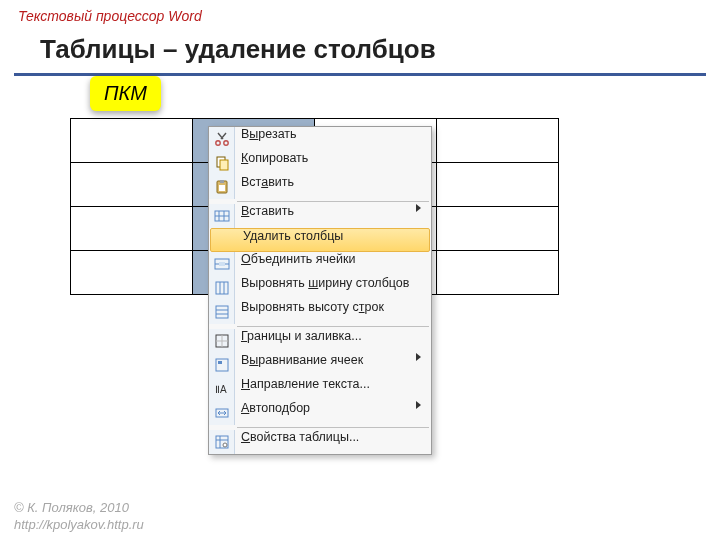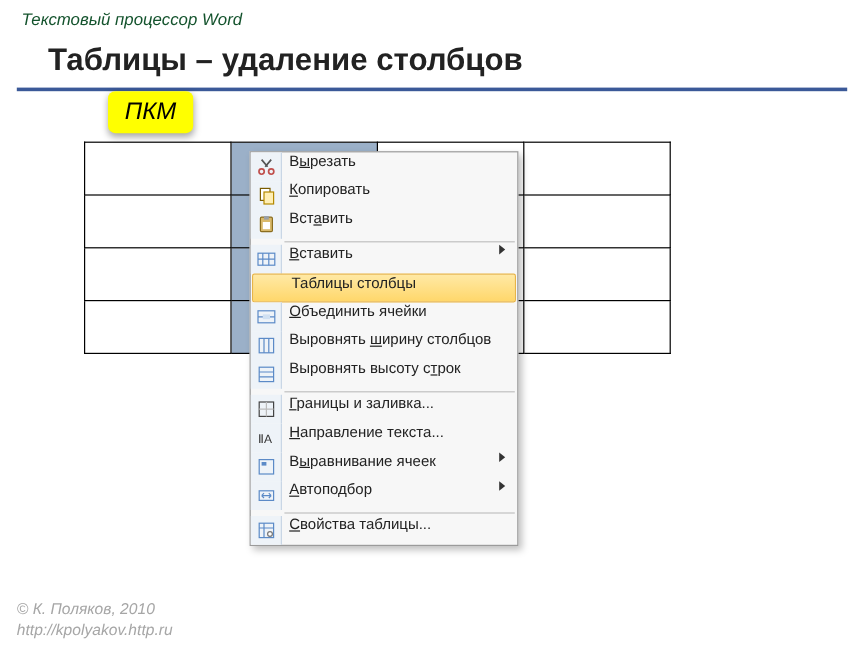--- a/index.html
+++ b/index.html
@@ -5,21 +5,21 @@
     * { margin: 0; padding: 0; box-sizing: border-box; }
     body {
       width: 720px;
       height: 540px;
       background: #fff;
       font-family: Arial, sans-serif;
       position: relative;
       overflow: hidden;
     }
     .top-caption {
-      color: #14532d;
+      color: #b91c1c;
       font-style: italic;
       font-size: 14px;
       padding: 8px 0 0 18px;
     }
     .page-title {
       font-size: 26px;
       font-weight: bold;
       color: #222;
       padding: 10px 0 8px 40px;
     }
@@ -203,21 +203,21 @@
             <line x1="5" y1="3" x2="5" y2="13" stroke="#5b8ac7"></line>
             <line x1="10" y1="3" x2="10" y2="13" stroke="#5b8ac7"></line>
             <line x1="1" y1="8" x2="15" y2="8" stroke="#5b8ac7"></line>
           </svg>
         </div>
         <div class="ctx-label"><u>В</u>ставить</div>
         <div class="submenu-arrow"></div>
       </div>
       <div class="ctx-item highlight">
         <div class="ctx-icon"></div>
-        <div class="ctx-label">Таблицы столбцы</div>
+        <div class="ctx-label">Удалить столбцы</div>
       </div>
       <div class="ctx-item">
         <div class="ctx-icon icon-strip">
           <svg viewBox="0 0 16 16">
             <rect x="1" y="3" width="14" height="10" fill="none" stroke="#5b8ac7"></rect>
             <line x1="1" y1="8" x2="15" y2="8" stroke="#5b8ac7"></line>
             <rect x="5" y="6" width="6" height="4" fill="#cfe0f2"></rect>
           </svg>
         </div>
         <div class="ctx-label"><u>О</u>бъединить ячейки</div>
@@ -249,34 +249,34 @@
             <rect x="2" y="2" width="12" height="12" fill="none" stroke="#444"></rect>
             <line x1="8" y1="2" x2="8" y2="14" stroke="#bbb"></line>
             <line x1="2" y1="8" x2="14" y2="8" stroke="#bbb"></line>
           </svg>
         </div>
         <div class="ctx-label"><u>Г</u>раницы и заливка...</div>
       </div>
       <div class="ctx-item">
         <div class="ctx-icon icon-strip">
           <svg viewBox="0 0 16 16">
-            <text x="1" y="12" font-size="10" fill="#333">ⅡA</text>
-          </svg>
-        </div>
-        <div class="ctx-label"><u>Н</u>аправление текста...</div>
-      </div>
-      <div class="ctx-item">
-        <div class="ctx-icon icon-strip">
-          <svg viewBox="0 0 16 16">
             <rect x="2" y="2" width="12" height="12" fill="none" stroke="#5b8ac7"></rect>
             <rect x="4" y="4" width="4" height="3" fill="#5b8ac7"></rect>
           </svg>
         </div>
         <div class="ctx-label">В<u>ы</u>равнивание ячеек</div>
         <div class="submenu-arrow"></div>
+      </div>
+      <div class="ctx-item">
+        <div class="ctx-icon icon-strip">
+          <svg viewBox="0 0 16 16">
+            <text x="1" y="12" font-size="10" fill="#333">ⅡA</text>
+          </svg>
+        </div>
+        <div class="ctx-label"><u>Н</u>аправление текста...</div>
       </div>
       <div class="ctx-item">
         <div class="ctx-icon icon-strip">
           <svg viewBox="0 0 16 16">
             <rect x="2" y="4" width="12" height="8" fill="none" stroke="#5b8ac7"></rect>
             <path d="M4 8h8M4 8l2-2M4 8l2 2M12 8l-2-2M12 8l-2 2" stroke="#5b8ac7" fill="none"></path>
           </svg>
         </div>
         <div class="ctx-label"><u>А</u>втоподбор</div>
         <div class="submenu-arrow"></div>

